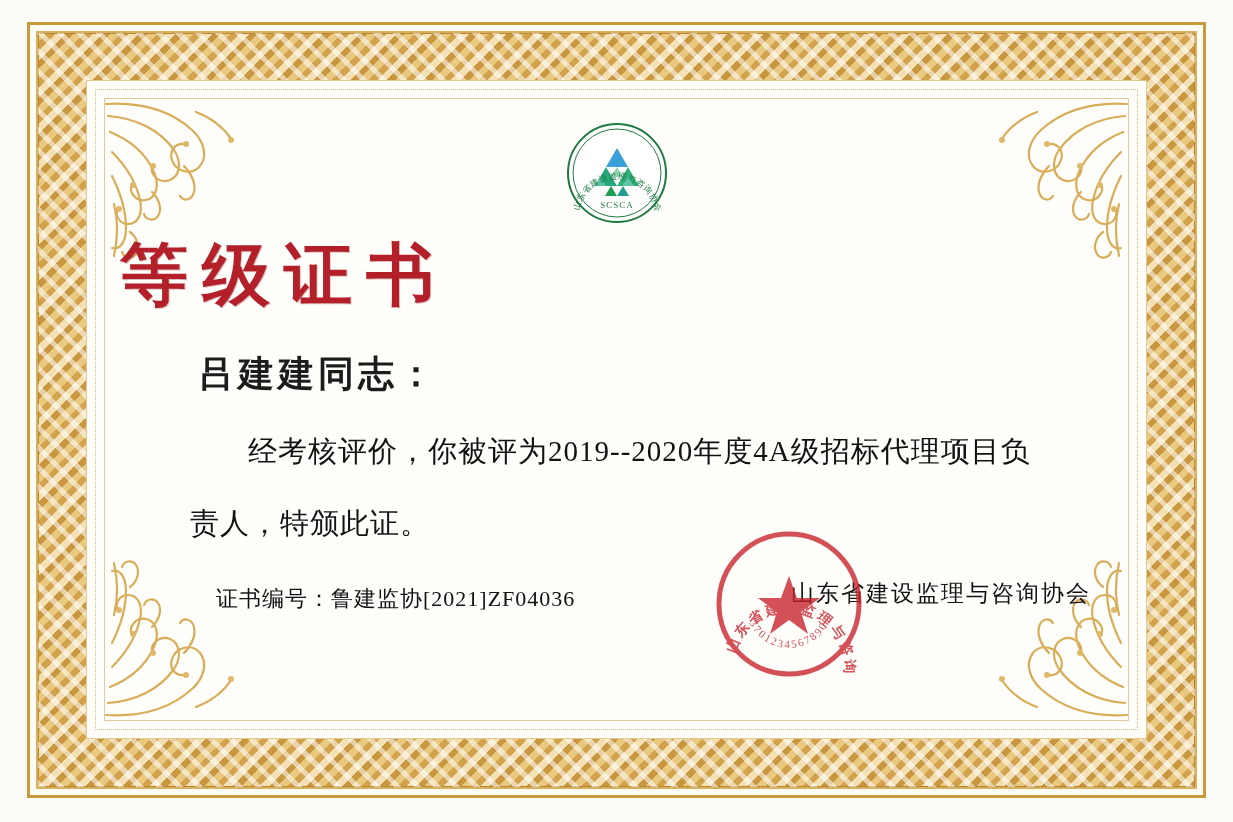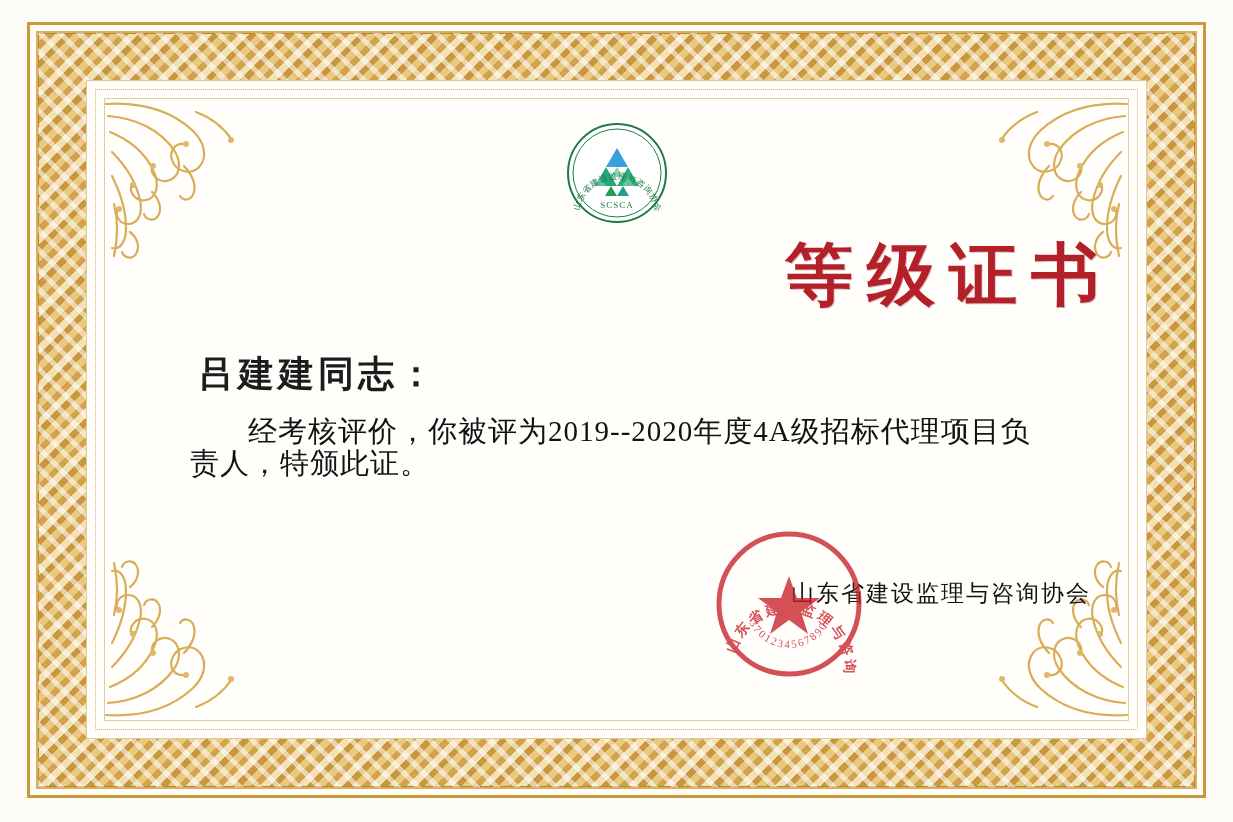--- a/index.html
+++ b/index.html
@@ -112,21 +112,21 @@
     top: 12px;
     width: 102px;
     height: 102px;
   }
 
   .cert-title {
     position: absolute;
     top: 120px;
     left: 0;
     right: 0;
-    text-align: right;
+    text-align: left;
     font-family: "Liberation Serif", serif;
     font-size: 68px;
     font-weight: bold;
     letter-spacing: 14px;
     color: #b4202a;
     text-shadow: 1px 1px 0 rgba(120,10,15,0.25);
   }
 
   .recipient {
     position: absolute;
@@ -138,21 +138,21 @@
     color: #1c1c1c;
     font-family: "Liberation Sans", sans-serif;
   }
 
   .body-text {
     position: absolute;
     top: 305px;
     left: 70px;
     right: 64px;
     font-size: 29px;
-    line-height: 32px;
+    line-height: 72px;
     color: #121212;
     text-indent: 58px;
     letter-spacing: 1px;
   }
 
   .footer {
     position: absolute;
     left: 0;
     right: 0;
     bottom: 58px;
@@ -324,20 +324,23 @@
       </svg>
     </div>
 
     <div class="cert-title">等级证书</div>
 
     <div class="recipient">吕建建同志：</div>
 
     <div class="body-text">经考核评价，你被评为2019--2020年度4A级招标代理项目负责人，特颁此证。</div>
 
     <div class="footer">
+      <div class="cert-number">
+        <span>证书编号：</span><span>鲁建监协[2021]ZF04036</span>
+      </div>
       <div class="issuer">山东省建设监理与咨询协会</div>
     </div>
 
     <div class="stamp">
       <svg width="152" height="152" viewBox="0 0 152 152" xmlns="http://www.w3.org/2000/svg">
         <circle cx="76" cy="76" r="70" fill="none" stroke="#c8202a" stroke-width="5"></circle>
         <g fill="#c8202a">
           <polygon points="76,48 84,70 107,70 88,84 95,106 76,92 57,106 64,84 45,70 68,70"></polygon>
         </g>
         <path id="sealtop" d="M 76,140 m -56,0 a 56,56 0 1,1 112,0" fill="none"></path>

